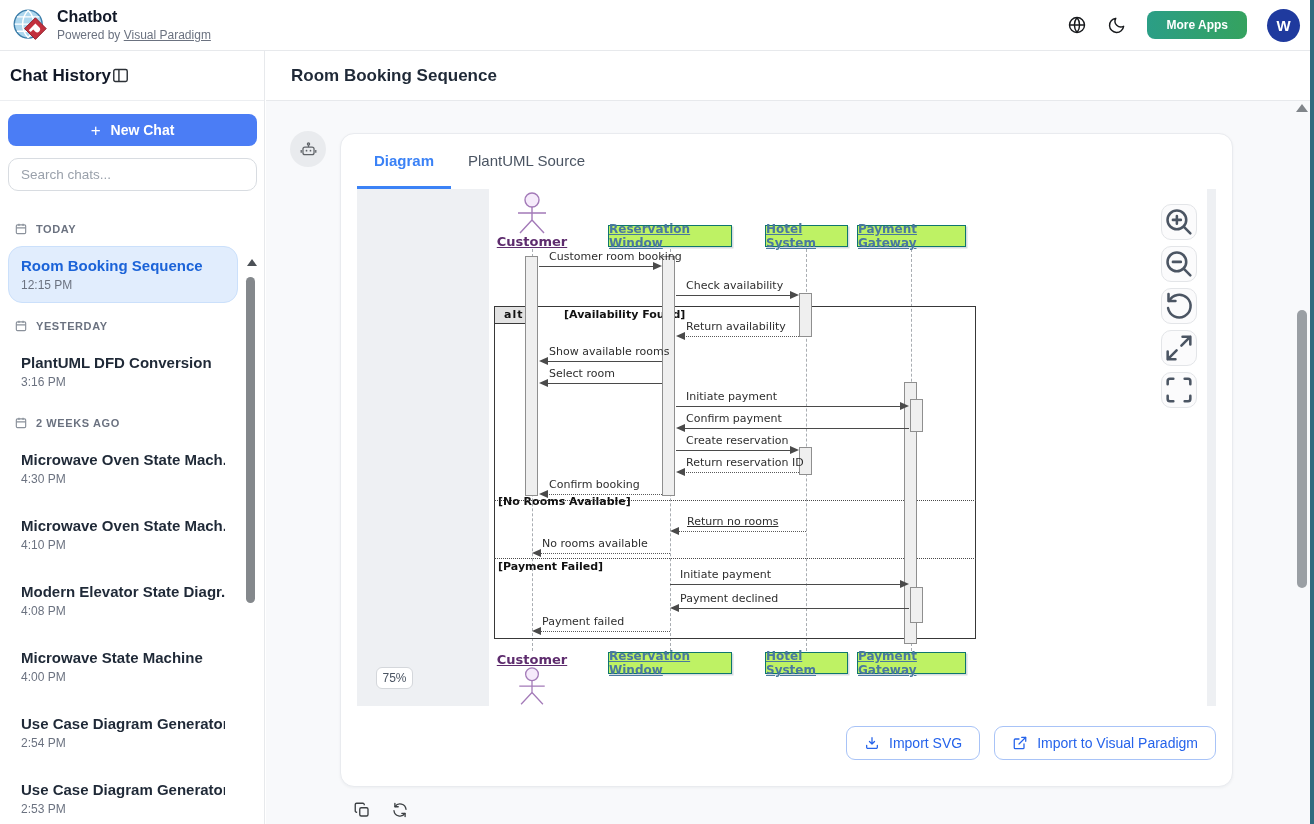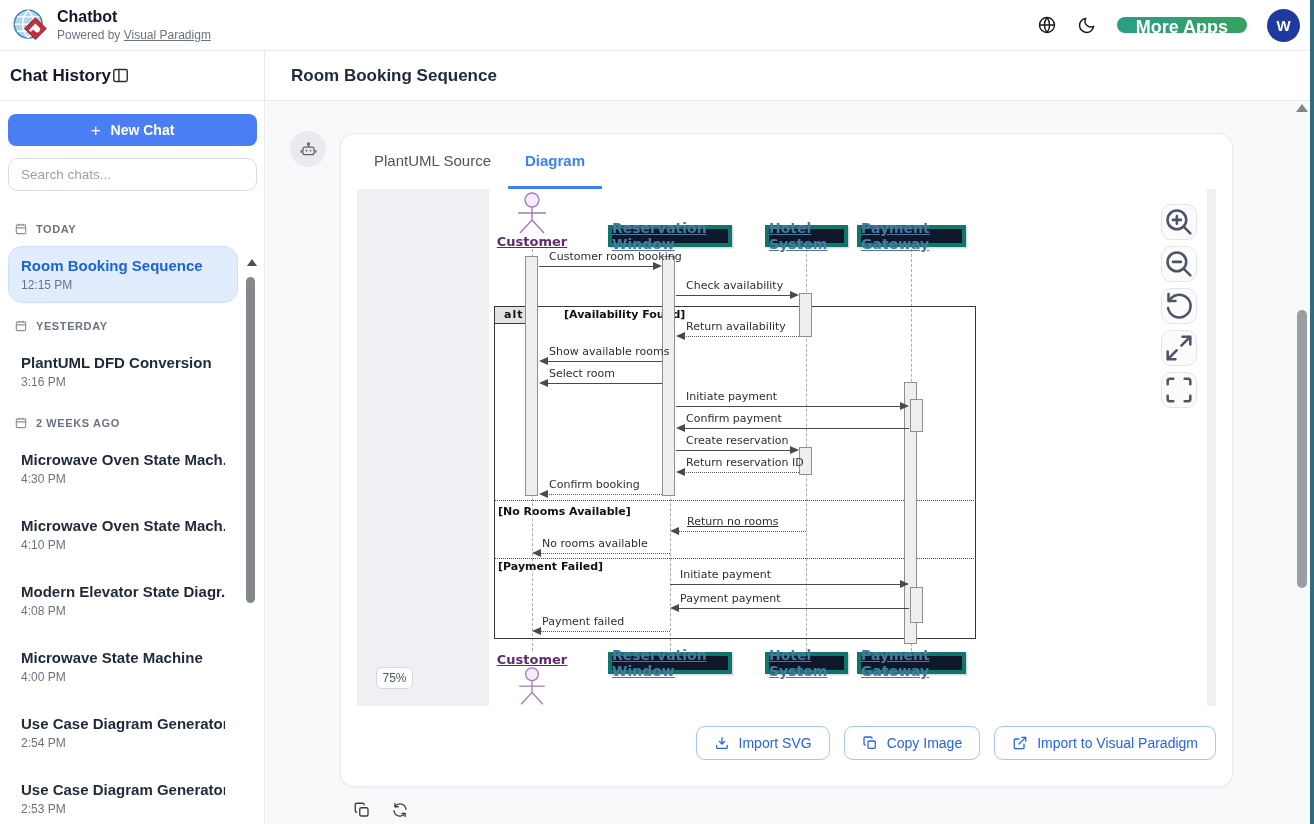--- a/index.html
+++ b/index.html
@@ -11,23 +11,23 @@
   .topbar { position:absolute; top:0; left:0; right:0; height:51px; background:#fff;
             border-bottom:1px solid #e7e9ec; z-index:30; display:flex; align-items:center; }
   .logo { width:36px; height:36px; margin-left:12px; flex:0 0 auto; }
   .title-block { margin-left:9px; line-height:1.1; }
   .app-title { font-size:16px; font-weight:bold; color:#111827; }
   .powered { font-size:12px; color:#6b7280; margin-top:4px; }
   .powered a { color:#6b7280; text-decoration:underline; cursor:pointer; }
   .topbar-right { margin-left:auto; display:flex; align-items:center; gap:20px; padding-right:14px; }
   .tb-icon { width:20px; height:20px; color:#17191c; cursor:pointer; }
   .tb-icon svg { width:100%; height:100%; display:block; }
-  .more-apps { height:16px; padding:0 19px; border:none; border-radius:8px; cursor:pointer;
+  .more-apps { height:28px; padding:0 19px; border:none; border-radius:8px; cursor:pointer;
                background:linear-gradient(90deg,#2b9e86,#35a25f); color:#fff;
-               font-size:18px; font-weight:bold; font-family:inherit; }
+               font-size:12px; font-weight:bold; font-family:inherit; }
   .avatar { width:33px; height:33px; border-radius:50%; background:#1f3a9e; color:#fff;
             font-size:15px; font-weight:bold; display:flex; align-items:center; justify-content:center; cursor:pointer; }
 
   
   .sidebar { position:absolute; top:51px; left:0; width:265px; bottom:0; background:#fff;
              border-right:1px solid #e7e9ec; z-index:20; }
   .sb-head { height:50px; display:flex; align-items:center; justify-content:flex-start;
              padding:0 14px 0 10px; border-bottom:1px solid #eceef1; }
   .sb-title { font-size:17px; font-weight:bold; color:#111827; }
   .panel-icon { width:19px; height:19px; color:#2c3137; cursor:pointer; }
@@ -76,23 +76,23 @@
          border:none; background:none; font-family:inherit; cursor:pointer; border-bottom:3px solid transparent; }
   .tab.active { color:#3b82f6; font-weight:bold; border-bottom-color:#3b82f6; }
 
   .viewport { position:absolute; left:16px; right:16px; top:55px; height:517px; background:#eef0f3;
               overflow:hidden; }
   .canvas { position:absolute; left:132px; top:0; width:718px; height:517px; background:#fff; overflow:hidden;
             font-family:"DejaVu Sans", sans-serif; }
 
   
   .lifeline { position:absolute; width:0; border-left:1px dashed #a9adb2; }
-  .pbox { position:absolute; height:22px; background:#0f172a; border:4px solid #0f766e;
+  .pbox { position:absolute; height:22px; background:#bef264; border:1px solid #0f766e;
           box-shadow:1.5px 1.5px 0 #d7dce1; display:flex; align-items:center; justify-content:center;
-          font-size:14px; font-weight:bold; color:#49789f; text-decoration:underline; cursor:pointer; }
+          font-size:12px; font-weight:bold; color:#49789f; text-decoration:underline; cursor:pointer; }
   .actor-label { position:absolute; transform:translateX(-50%); font-size:13px; font-weight:bold;
                  color:#5e2c6e; text-decoration:underline; white-space:nowrap; cursor:pointer; }
   .actor-fig { position:absolute; }
   .activation { position:absolute; width:13px; background:#efefef; border:1px solid #8f8f8f; }
   .msg-line { position:absolute; height:0; }
   .msg-line.solid { border-top:1.4px solid #4a4a4a; }
   .msg-line.dotted { border-top:1.6px dotted #5a5a5a; }
   .arrow-r { position:absolute; width:0; height:0; border-top:4.5px solid transparent;
              border-bottom:4.5px solid transparent; border-left:9px solid #4a4a4a; }
   .arrow-l { position:absolute; width:0; height:0; border-top:4.5px solid transparent;
@@ -264,34 +264,34 @@
           <circle cx="12" cy="5" r="1.4"></circle>
         <circle cx="9.5" cy="13.5" r="1.1" fill="currentColor" stroke="none"></circle>
         <circle cx="14.5" cy="13.5" r="1.1" fill="currentColor" stroke="none"></circle>
         <path d="M2.8 12.5v3.5M21.2 12.5v3.5"></path>
         </svg>
     </span>
   </div>
 
   <div class="card">
     <div class="tabs" id="tabs">
+        <button class="tab active">Diagram</button>
         <button class="tab">PlantUML Source</button>
-        <button class="tab active">Diagram</button>
       </div>
     <div class="viewport">
       <div class="canvas" id="diagram-canvas">
           <div class="lifeline" style="left: 43px; top: 60px; height: 402px;"></div>
           <div class="lifeline" style="left: 181px; top: 60px; height: 402px;"></div>
           <div class="lifeline" style="left: 317px; top: 60px; height: 402px;"></div>
           <div class="lifeline" style="left: 422px; top: 60px; height: 402px;"></div>
           <div class="frag" style="left: 5px; top: 117px; width: 482px; height: 333px;"></div>
           <div class="frag-tab" style="left: 5px; top: 117px;">alt</div>
           <div class="guard" style="left: 75px; top: 119px;">[Availability Found]</div>
           <div class="divider" style="left: 5px; top: 311px; width: 482px;"></div>
-          <div class="guard" style="left: 9px; top: 316px;">[No Rooms Available]</div>
+          <div class="guard" style="left: 9px; top: 306px;">[No Rooms Available]</div>
           <div class="divider" style="left: 5px; top: 369px; width: 482px;"></div>
           <div class="guard" style="left: 9px; top: 371px;">[Payment Failed]</div>
           <div class="activation" style="left: 36px; top: 67px; height: 240px;"></div>
           <div class="activation" style="left: 173px; top: 67px; height: 240px;"></div>
           <div class="activation" style="left: 310px; top: 104px; height: 44px;"></div>
           <div class="activation" style="left: 310px; top: 258px; height: 28px;"></div>
           <div class="activation" style="left: 415px; top: 193px; height: 262px;"></div>
           <div class="activation" style="left: 421px; top: 210px; height: 33px;"></div>
           <div class="activation" style="left: 421px; top: 398px; height: 36px;"></div>
           <div class="msg-line solid" style="left: 50px; top: 77px; width: 115px;"></div>
@@ -328,21 +328,21 @@
           <div class="arrow-l" style="left: 181px; top: 338px;"></div>
           <div class="msg-label" style="left: 198px; top: 326px; text-decoration: underline;">Return no rooms</div>
           <div class="msg-line dotted" style="left: 51px; top: 364px; width: 130px;"></div>
           <div class="arrow-l" style="left: 43px; top: 360px;"></div>
           <div class="msg-label" style="left: 53px; top: 348px;">No rooms available</div>
           <div class="msg-line solid" style="left: 181px; top: 395px; width: 231px;"></div>
           <div class="arrow-r" style="left: 411px; top: 391px;"></div>
           <div class="msg-label" style="left: 191px; top: 379px;">Initiate payment</div>
           <div class="msg-line solid" style="left: 189px; top: 419px; width: 231px;"></div>
           <div class="arrow-l" style="left: 181px; top: 415px;"></div>
-          <div class="msg-label" style="left: 191px; top: 403px;">Payment payment</div>
+          <div class="msg-label" style="left: 191px; top: 403px;">Payment declined</div>
           <div class="msg-line dotted" style="left: 51px; top: 442px; width: 130px;"></div>
           <div class="arrow-l" style="left: 43px; top: 438px;"></div>
           <div class="msg-label" style="left: 53px; top: 426px;">Payment failed</div>
           <div class="actor-fig" style="left: 23px; top: 3px;"><svg viewBox="0 0 40 44" width="40" height="44" fill="none" stroke="#a37ab8" stroke-width="1.4">
               <circle cx="20" cy="8" r="7" fill="#f6ebfb"></circle>
               <path d="M20 15v13M6 21h28M20 28 8 41M20 28l12 13"></path>
             </svg></div>
           <div class="actor-label" style="left: 43px; top: 45px;">Customer</div>
           <div class="actor-label" style="left: 43px; top: 463px;">Customer</div>
           <div class="actor-fig" style="left: 23px; top: 478px;"><svg viewBox="0 0 40 44" width="40" height="40" fill="none" stroke="#a37ab8" stroke-width="1.4">
@@ -403,29 +403,20 @@
           <span style="width: 16px; height: 16px; display: inline-block;">
             <svg viewBox="0 0 24 24" fill="none" stroke="currentColor" stroke-width="1.9" stroke-linecap="round" stroke-linejoin="round" style="width: 100%; height: 100%; display: block;">
               <path d="M12 4v9.5m0 0 3.8-3.8M12 13.5 8.2 9.7"></path>
               <path d="M4 15.5v3A1.7 1.7 0 0 0 5.7 20.2h12.6A1.7 1.7 0 0 0 20 18.5v-3"></path>
             </svg>
           </span>
           <span>Import SVG</span>
         </button>
         <button class="action-btn">
           <span style="width: 16px; height: 16px; display: inline-block;">
-            <svg viewBox="0 0 24 24" fill="none" stroke="currentColor" stroke-width="1.9" style="width: 100%; height: 100%; display: block;">
-              <rect x="9" y="9" width="11" height="11" rx="2"></rect>
-              <path d="M5.5 15H4.8A1.8 1.8 0 0 1 3 13.2V4.8A1.8 1.8 0 0 1 4.8 3h8.4A1.8 1.8 0 0 1 15 4.8v.7"></path>
-            </svg>
-          </span>
-          <span>Copy Image</span>
-        </button>
-        <button class="action-btn">
-          <span style="width: 16px; height: 16px; display: inline-block;">
             <svg viewBox="0 0 24 24" fill="none" stroke="currentColor" stroke-width="1.9" stroke-linecap="round" stroke-linejoin="round" style="width: 100%; height: 100%; display: block;">
               <path d="M18 13.5V19a1.6 1.6 0 0 1-1.6 1.6H5A1.6 1.6 0 0 1 3.4 19V7.6A1.6 1.6 0 0 1 5 6h5.5"></path>
               <path d="M14.5 3.4h6.1v6.1"></path>
               <path d="M10.5 13.5 20.3 3.7"></path>
             </svg>
           </span>
           <span>Import to Visual Paradigm</span>
         </button>
       </div>
   </div>

